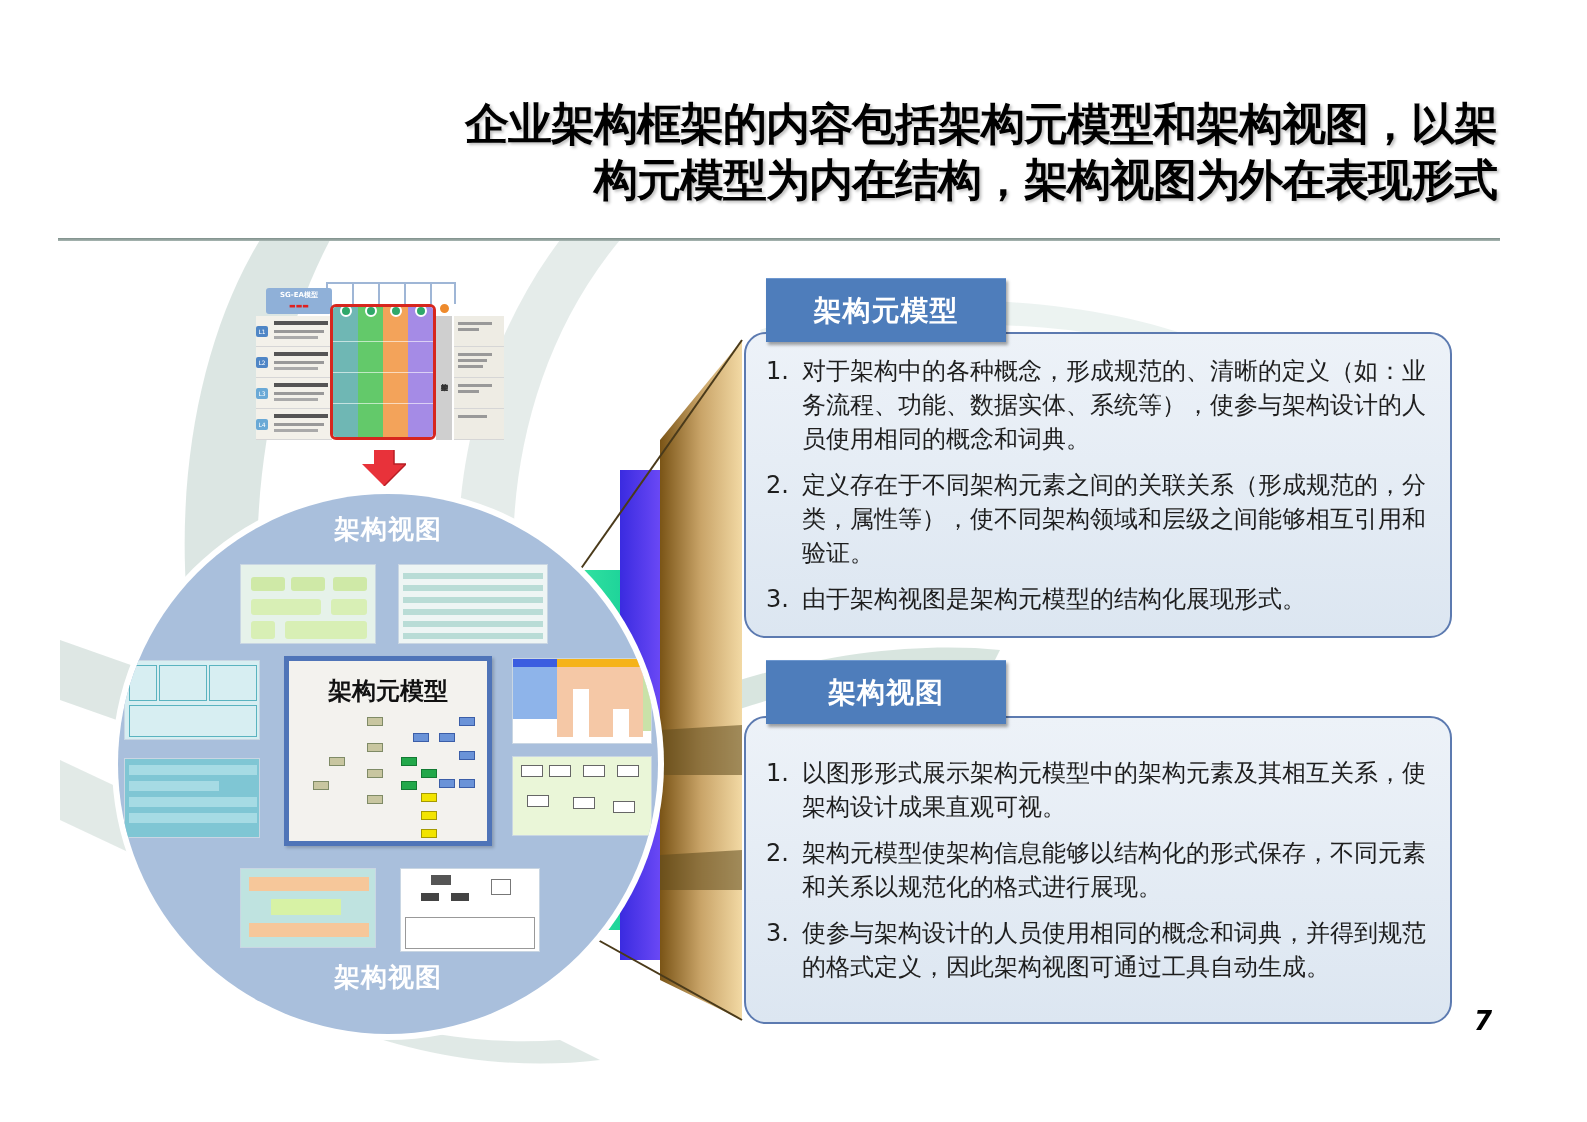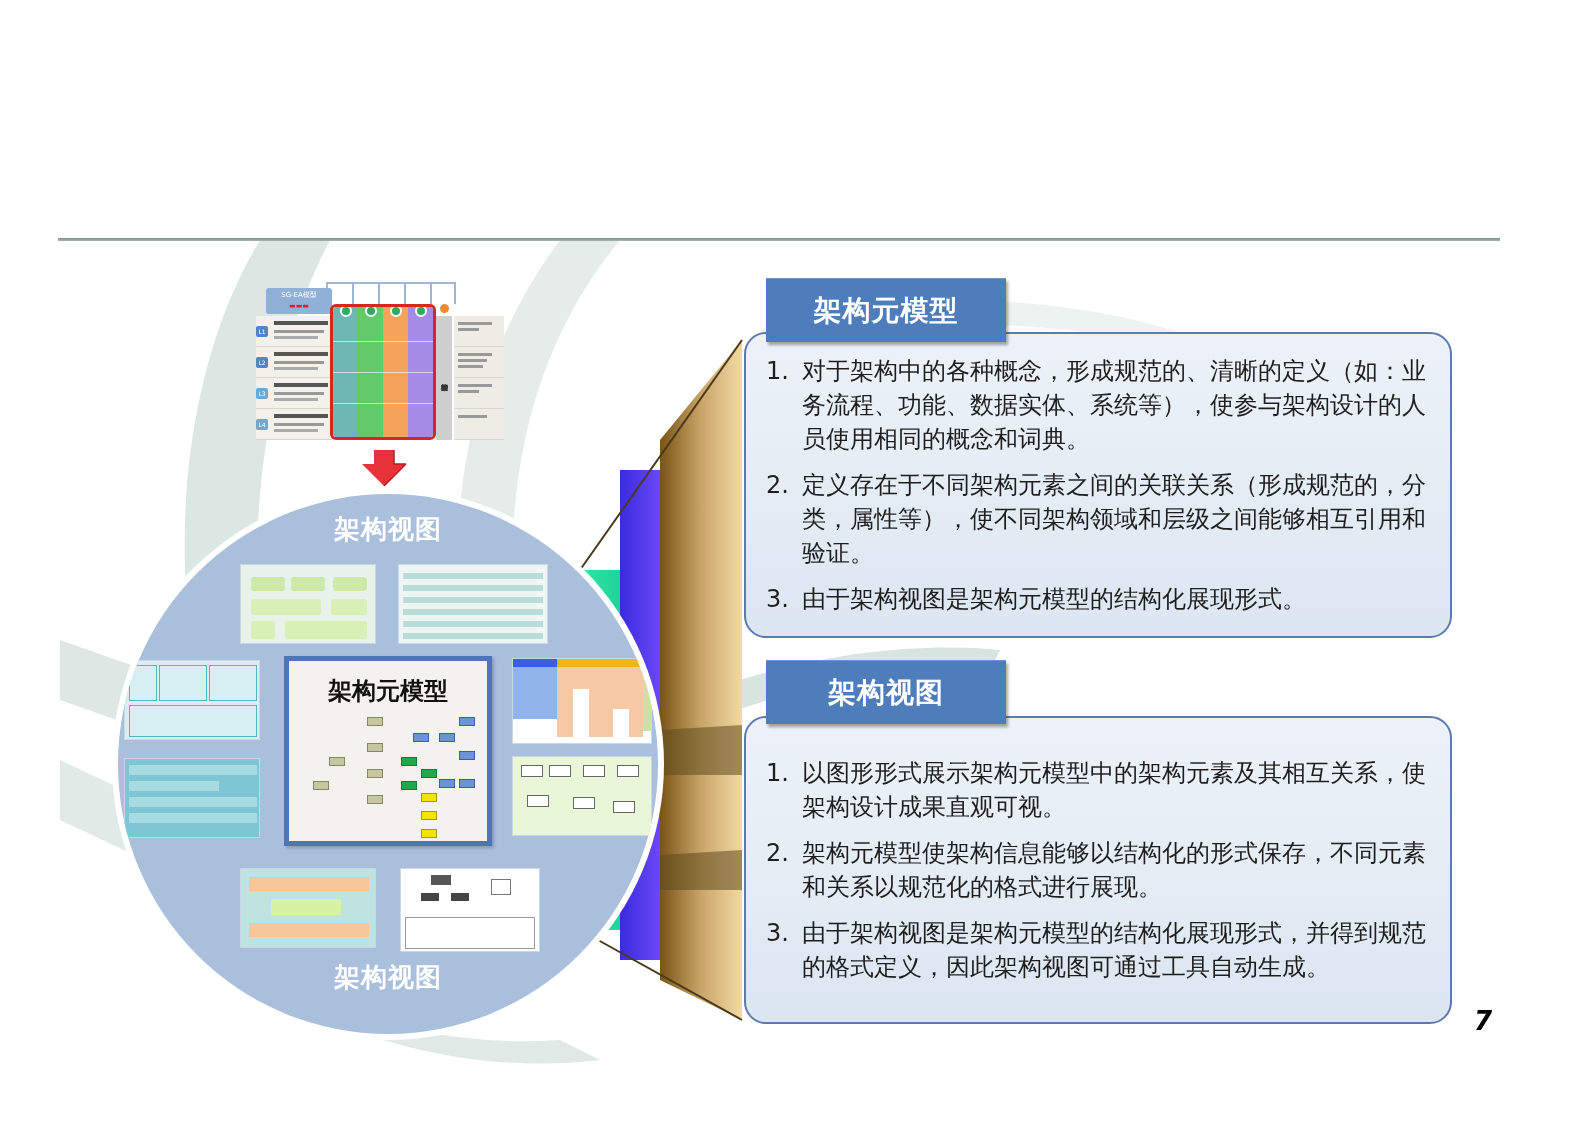--- a/index.html
+++ b/index.html
@@ -22,21 +22,21 @@
     position: absolute; left: 58px; top: 238px; width: 1442px; height: 3px;
     background: linear-gradient(to bottom, #7e8f8a, #a8b6b2); z-index: 2;
   }
 
   
   .mini-diagram { position: absolute; left: 256px; top: 282px; width: 250px; height: 160px; z-index: 3; }
   .mini-connector { position: absolute; left: 70px; top: 0; width: 130px; height: 22px; border: 2px solid #9fb6d6; border-bottom: none; }
   .mini-connector .tick { position: absolute; top: 0; width: 2px; height: 22px; background: #9fb6d6; }
   .mini-header {
     position: absolute; left: 10px; top: 6px; width: 66px; height: 26px;
-    background: #8fb0d8; border-radius: 3px; color: #fff; font-size: 7px; font-weight: normal;
+    background: #8fb0d8; border-radius: 3px; color: #fff; font-size: 7px; font-weight: bold;
     text-align: center; line-height: 11px; padding-top: 2px;
   }
   .mini-header .sub { color: #e02020; display: block; }
   .mini-rows { position: absolute; left: 0; top: 34px; width: 76px; height: 124px; }
   .mini-row { position: relative; height: 31px; border-bottom: 1px solid #d6d6d6; background: #f3f1ea; }
   .mini-row .lvl {
     position: absolute; left: 0; top: 10px; width: 12px; height: 11px; border-radius: 2px;
     background: #4f86c6; color: #fff; font-size: 6px; text-align: center; line-height: 11px;
   }
   .mini-row .bar1 { position: absolute; left: 18px; top: 5px; width: 54px; height: 4px; background: #555; }
@@ -120,20 +120,22 @@
   <path d="M260 240 C 150 420, 150 760, 330 960 L 380 960 C 220 760, 230 430, 330 240 Z" fill="#d3e0dc" opacity="0.8"></path>
   <path d="M560 240 C 470 360, 440 520, 470 640 L 520 640 C 500 520, 520 360, 620 240 Z" fill="#d3e0dc" opacity="0.6"></path>
   <path d="M60 640 L 230 700 L 230 760 L 60 700 Z" fill="#d6e1dd" opacity="0.8"></path>
   <path d="M60 760 L 230 840 L 230 900 L 60 820 Z" fill="#d6e1dd" opacity="0.7"></path>
   <path d="M330 1020 C 420 1060, 520 1070, 600 1060 L 560 1040 C 490 1045, 410 1035, 350 1010 Z" fill="#d3e0dc" opacity="0.7"></path>
   <path d="M760 330 C 900 280, 1100 300, 1200 340 L 1200 360 C 1100 320, 900 310, 770 350 Z" fill="#c8dcd6" opacity="0.35"></path>
   <path d="M640 720 C 760 660, 900 640, 1000 650 L 990 670 C 900 665, 770 690, 660 740 Z" fill="#a9c6b8" opacity="0.45"></path>
 </svg>
 
 <h1 class="title">
+  <span class="title-line">企业架构框架的内容包括架构元模型和架构视图，以架</span>
+  <span class="title-line">构元模型为内在结构，架构视图为外在表现形式</span>
 </h1>
 <div class="divider"></div>
 
 <div class="mini-diagram">
   <div class="mini-connector">
     <span class="tick" style="left:24px"></span>
     <span class="tick" style="left:50px"></span>
     <span class="tick" style="left:76px"></span>
     <span class="tick" style="left:102px"></span>
   </div>
@@ -359,18 +361,18 @@
     <li class="panel-item">
       <span class="num">1.</span>
       <span class="txt">以图形形式展示架构元模型中的架构元素及其相互关系，使架构设计成果直观可视。</span>
     </li>
     <li class="panel-item">
       <span class="num">2.</span>
       <span class="txt">架构元模型使架构信息能够以结构化的形式保存，不同元素和关系以规范化的格式进行展现。</span>
     </li>
     <li class="panel-item">
       <span class="num">3.</span>
-      <span class="txt">由于架构视图是架构元模型的结构化展现形式，并得到规范的格式定义，因此架构视图可通过工具自动生成。</span>
+      <span class="txt">使参与架构设计的人员使用相同的概念和词典，并得到规范的格式定义，因此架构视图可通过工具自动生成。</span>
     </li>
   </ul>
 </div>
 
 <div class="page-number">7</div>
 
 </body></html>

